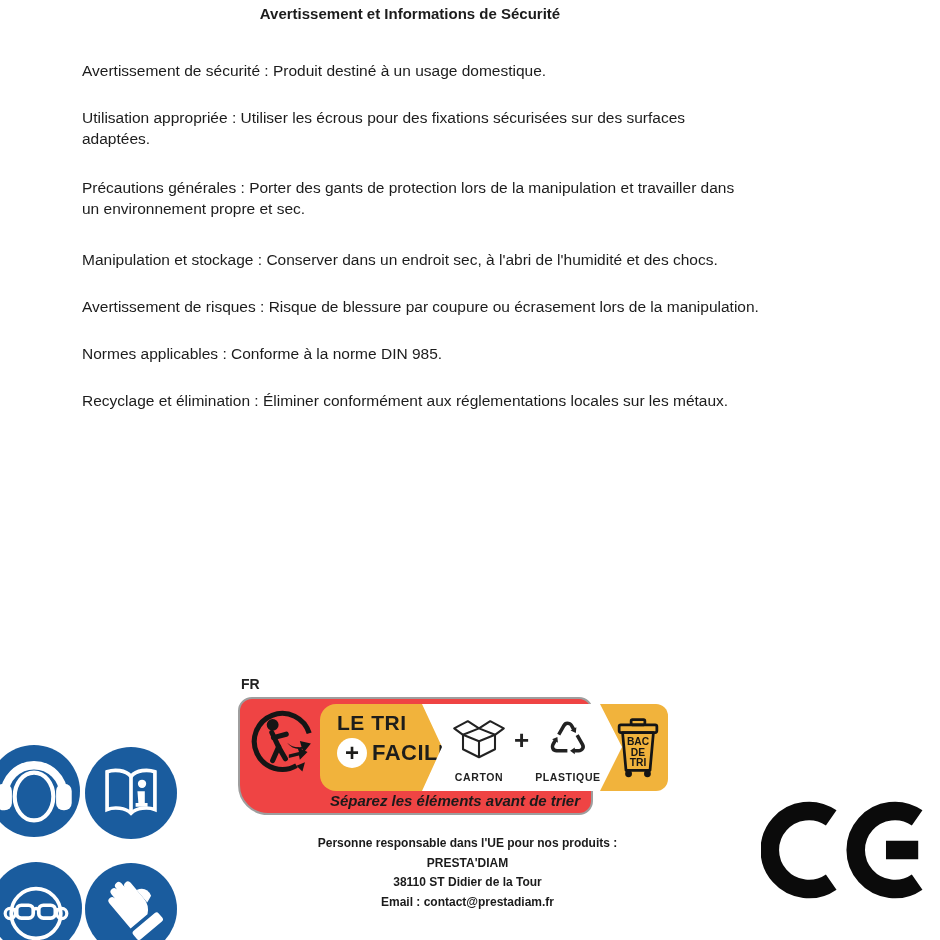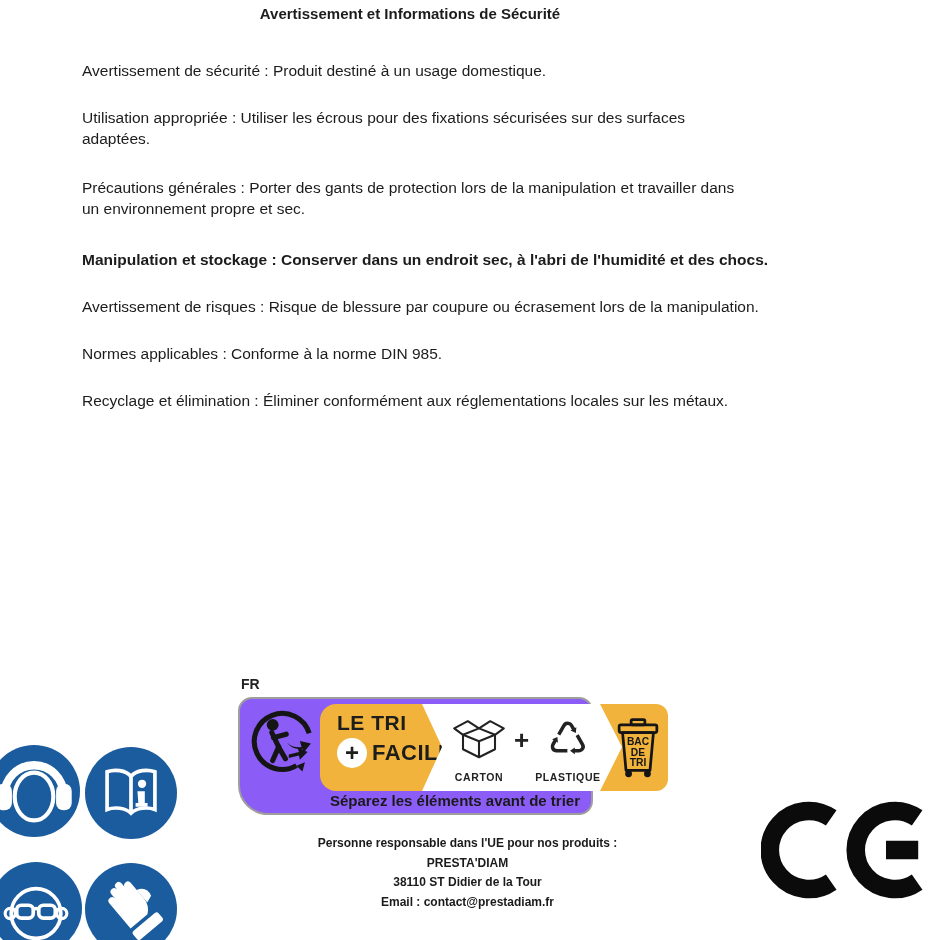--- a/index.html
+++ b/index.html
@@ -10,36 +10,36 @@
     position:absolute; top:5px; left:0; width:820px;
     text-align:center; font-size:15px; font-weight:bold; color:#1c1c1c;
   }
   .para {
     position:absolute; left:46px; width:850px;
     font-size:15.5px; line-height:20.5px; color:#1c1c1c;
     white-space:pre-line;
     margin-left:36px;
   }
   .p0 { top:61px; }  .p1 { top:108px; } .p2 { top:178px; }
-  .p3 { top:250px;font-weight:bold; } .p4 { top:297px; } .p5 { top:344px; }
+  .p3 { top:250px; } .p4 { top:297px; } .p5 { top:344px; }
   .p6 { top:391px; }
 
   
   .picto { position:absolute; width:92px; height:92px; }
   .picto svg { width:100%; height:100%; display:block; }
   .picto-ear    { left:-12px; top:745px; }
   .picto-manual { left:85px;  top:747px; }
   .picto-eye    { left:-10px; top:862px; }
   .picto-glove  { left:85px;  top:863px; }
 
   
   .fr-label { position:absolute; left:241px; top:676px; font-size:14px; font-weight:bold; color:#222; }
   .banner {
     position:absolute; left:238px; top:697px; width:355px; height:118px;
-    background:#8b5cf6; border:2px solid #9e9e9e;
+    background:#ef4444; border:2px solid #9e9e9e;
     border-radius:14px 14px 14px 30px;
   }
   .triman { position:absolute; left:8px; top:8px; width:68px; height:68px; }
   .yellow-band {
     position:absolute; left:80px; top:5px; width:348px; height:87px;
     background:var(--yellow,#F1B33C); border-radius:16px 12px 12px 16px;
   }
   .sort-text { position:absolute; left:17px; top:7px; }
   .sort-line1 { font-size:21px; font-weight:800; color:#1d1d1b; letter-spacing:0.5px; }
   .sort-line2 { display:flex; align-items:center; margin-top:3px; }
@@ -55,21 +55,21 @@
     display:flex; align-items:center; padding-left:28px;
   }
   .material { display:flex; flex-direction:column; align-items:center; }
   .material-art { height:50px; display:flex; align-items:flex-end; justify-content:center; }
   .material-label { font-size:10.5px; font-weight:bold; color:#222; letter-spacing:0.6px; margin-top:9px; }
   .mat-plus { font-size:26px; font-weight:800; color:#222; margin:0 6px 14px 6px; }
   .recycle-glyph { font-size:46px; line-height:46px; color:#222; font-family:"DejaVu Sans", sans-serif; }
   .bin { position:absolute; left:374px; top:14px; width:48px; height:70px; }
   .banner-footer {
     position:absolute; right:11px; top:93px;
-    font-weight:600; font-size:15px; color:#1a1a1a;
+    font-style:italic; font-weight:600; font-size:15px; color:#1a1a1a;
   }
 
   
   .resp {
     position:absolute; left:230px; top:834px; width:475px;
     text-align:center; font-weight:bold; font-size:12px; line-height:19.5px; color:#1b1b1b;
   }
 
   
   .ce { position:absolute; left:761px; top:801px; width:166px; height:98px; }

